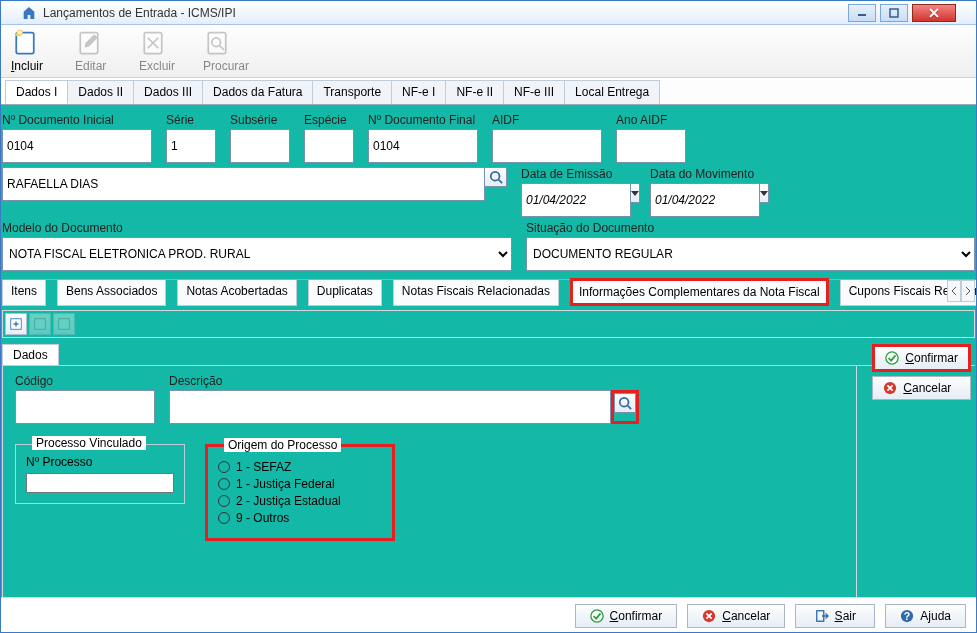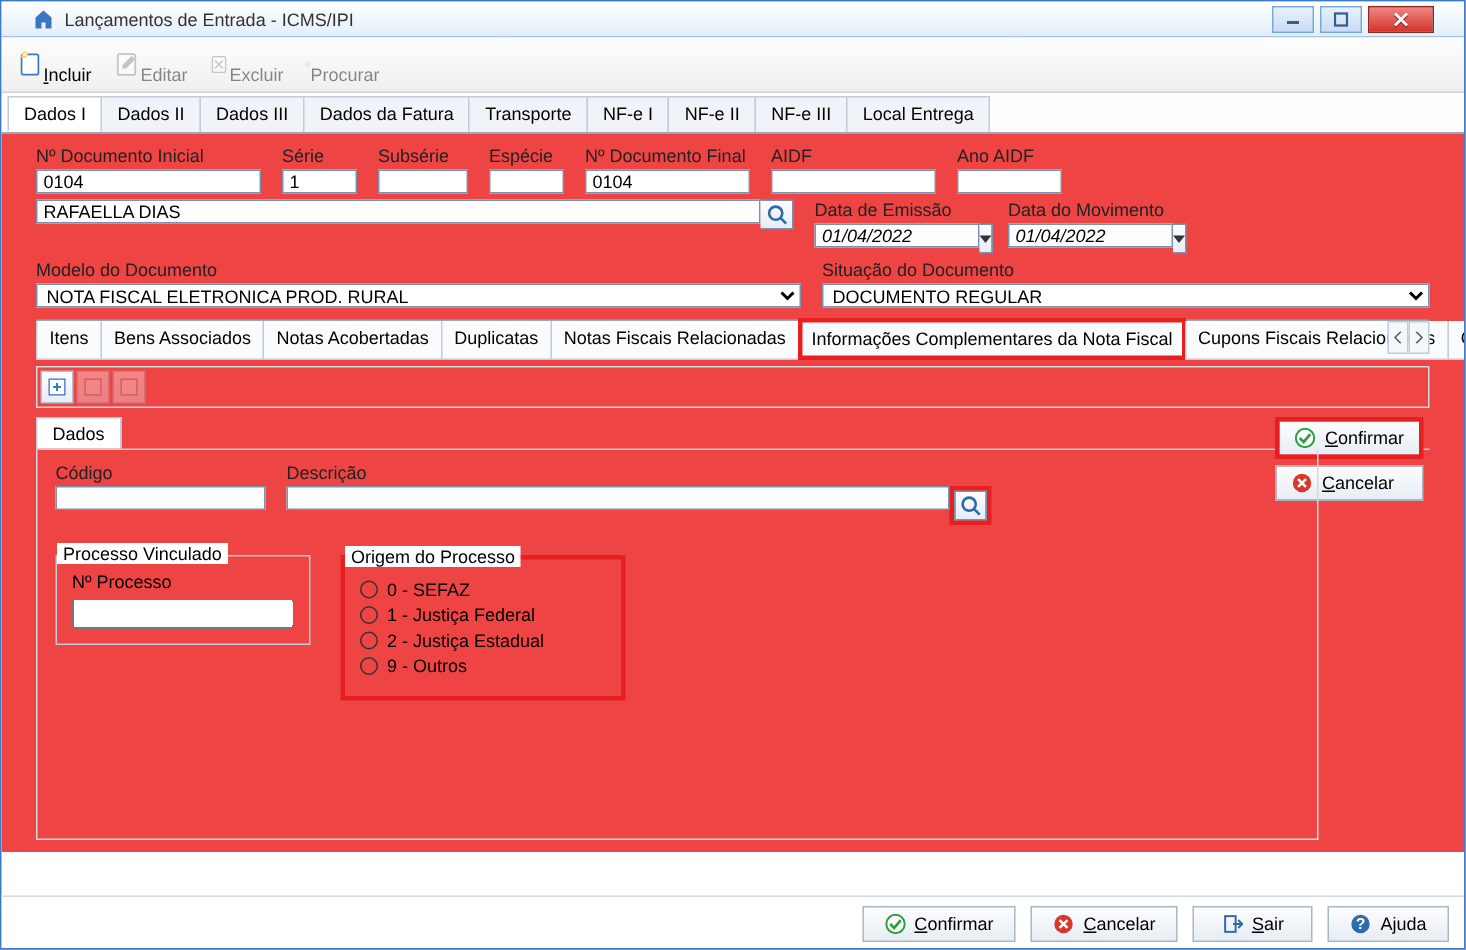--- a/index.html
+++ b/index.html
@@ -8,62 +8,62 @@
     .titlebar { background: linear-gradient(#ffffff, #e3eefb); border-bottom: 1px solid #a5c3e6; height: 24px; display: flex; align-items: center; padding: 0 20px; }
     .titlebar-icon { width: 16px; height: 16px; margin-right: 6px; color: #3978c1; }
     .titlebar-title { flex: 1; color: #333; }
     .win-btns { display: flex; gap: 4px; }
     .win-btn { width: 28px; height: 18px; border: 1px solid #7aa8d4; background: linear-gradient(#e8f0fb, #c9ddf4); display: flex; align-items: center; justify-content: center; cursor: pointer; }
     .win-btn.close { background: linear-gradient(#f08582, #d4352c); border-color: #8c2a20; color: #fff; width: 44px; }
     .win-btn.close svg { filter: drop-shadow(0 1px 0 #88221a); }
     .win-btn.min svg, .win-btn.max svg { color: #335f8e; }
     
     .toolbar { background: linear-gradient(#fefefe, #efefef); border-bottom: 1px solid #d0d0d0; padding: 4px 10px; display: flex; gap: 14px; }
-    .tb-btn { display: flex; align-items: flex-end; width: 50px; cursor: pointer; }
+    .tb-btn { display: flex; flex-direction: column; align-items: flex-start; width: 50px; cursor: pointer; }
     .tb-btn.disabled { opacity: 0.45; cursor: default; }
     .tb-btn .tb-icon { width: 28px; height: 28px; }
     .tb-btn span { margin-top: 2px; }
     .tb-btn span u { text-decoration: underline; }
     
     .main-tabs { display: flex; border-bottom: 1px solid #9aa8b8; background: #fdfdfd; padding: 0 4px; gap: 0; margin-top: 2px; }
     .main-tab { padding: 4px 10px; border: 1px solid #c0ccd8; border-bottom: none; margin-right: -1px; background: #f0f4f8; cursor: pointer; }
     .main-tab.active { background: #fff; border-bottom: 1px solid #fff; position: relative; z-index: 2; }
     
-    .form-area { padding: 8px 23px; background: #ef4444; }
+    .form-area { padding: 8px 1px; background: #14b8a6; }
     .row { display: flex; gap: 14px; margin-bottom: 4px; }
     .field { display: flex; flex-direction: column; }
     .field label { margin-bottom: 2px; color: #222; }
-    .field input, .field select { border: 1px solid #7893af; padding: 2px 4px; height: 16px; background: #fff; }
+    .field input, .field select { border: 1px solid #7893af; padding: 2px 4px; height: 34px; background: #fff; }
     .field .with-btn { display: flex; }
     .field .with-btn input { flex: 1; }
     .lookup-btn { width: 22px; height: 20px; border: 1px solid #7893af; border-left: none; background: linear-gradient(#fdfdfd, #e6edf5); display: flex; align-items: center; justify-content: center; cursor: pointer; }
     .date-select { display: flex; }
     .date-select input { width: 110px; font-style: italic; }
     .date-select .dd { width: 18px; height: 20px; border: 1px solid #7893af; border-left: none; background: linear-gradient(#fdfdfd, #e6edf5); display:flex; align-items:center; justify-content:center; cursor:pointer; }
     .sel-arrow { width:0; height:0; border-left:4px solid transparent; border-right:4px solid transparent; border-top:5px solid #333; }
     
     .sub-tabs-container { border-top: 1px solid #9aa8b8; margin-top: 8px; position: relative; }
-    .sub-tabs { display: flex; flex-wrap: nowrap; gap: 0; }
+    .sub-tabs { display: flex; flex-wrap: nowrap; gap: 12px; }
     .sub-tab { padding: 4px 8px; border: 1px solid #c0ccd8; border-top: none; margin-right: -1px; background: #f9fbfd; cursor: pointer; white-space: nowrap; }
     .sub-tab.highlighted { border: 3px solid #e62020; margin-top: -2px; padding: 4px 6px; }
     .sub-tabs-scrollers { position: absolute; right: 0; top: 0; display: flex; }
     .sc-btn { width: 14px; height: 22px; border: 1px solid #c0ccd8; background: #f5f8fb; display:flex; align-items:center; justify-content:center; cursor:pointer; }
     
     .inner-toolbar { margin-top: 4px; padding: 2px; border: 1px solid #d0d8e0; display: flex; gap: 2px; }
     .it-btn { width: 22px; height: 22px; border: 1px solid #b0c0d0; background: linear-gradient(#fefefe,#e6edf5); display:flex;align-items:center;justify-content:center; cursor: pointer; }
     .it-btn.disabled { opacity: .35; cursor: default; }
     
     .inner-tabs { display: flex; margin-top: 6px; border-bottom: 1px solid #c0ccd8; }
     .inner-tab { padding: 3px 10px; border: 1px solid #c0ccd8; border-bottom: none; margin-right: -1px; background: #f0f4f8; cursor: pointer; }
     .inner-tab.active { background: #fff; }
     
     .inner-content { border: 1px solid #d0d8e0; border-top: none; padding: 8px 12px 16px; min-height: 260px; position: relative; }
     
     .fieldset { border: 1px solid #c0ccd8; padding: 10px 10px 10px 10px; position: relative; margin-top: 10px; }
-    .fieldset-label { position: absolute; top: -9px; left: 0; background: #fff; padding: 0 4px; }
+    .fieldset-label { position: absolute; top: -9px; left: 16px; background: #fff; padding: 0 4px; }
     .fieldset.origem { border: 3px solid #e62020; width: 190px; }
     .radio-row { display: flex; align-items: center; gap: 6px; margin: 3px 0; cursor: pointer; }
     .radio-circle { width: 12px; height: 12px; border: 1px solid #333; border-radius: 50%; }
     
     .side-actions { position: absolute; right: 4px; top: 0; display: flex; flex-direction: column; gap: 4px; }
     .side-btn { border: 1px solid #a9b6c5; background: linear-gradient(#fdfdfd,#e6edf5); padding: 4px 10px; display: flex; align-items: center; gap: 6px; cursor: pointer; min-width: 80px; }
     .side-btn.highlight { border: 3px solid #e62020; }
     .chk-icon { width: 14px; height: 14px; }
     
     .bottom-bar { position: absolute; bottom: 0; left: 0; right: 0; padding: 6px 10px; border-top: 1px solid #d0d8e0; display: flex; justify-content: flex-end; gap: 10px; background: #fff; }
@@ -317,21 +317,21 @@
       <div class="row" style="gap:20px; align-items:flex-start; margin-top:10px">
         <div class="fieldset" style="width:170px">
           <div class="fieldset-label">Processo Vinculado</div>
           <label>Nº Processo</label>
           <input style="width: 100%; margin-top: 4px;" value="">
         </div>
         <div class="fieldset origem">
           <div class="fieldset-label">Origem do Processo</div>
           <div class="radio-row">
                 <div class="radio-circle"></div>
-                <span>0 - SEFAZ</span>
+                <span>1 - SEFAZ</span>
               </div>
           <div class="radio-row">
                 <div class="radio-circle"></div>
                 <span>1 - Justiça Federal</span>
               </div>
           <div class="radio-row">
                 <div class="radio-circle"></div>
                 <span>2 - Justiça Estadual</span>
               </div>
           <div class="radio-row">

